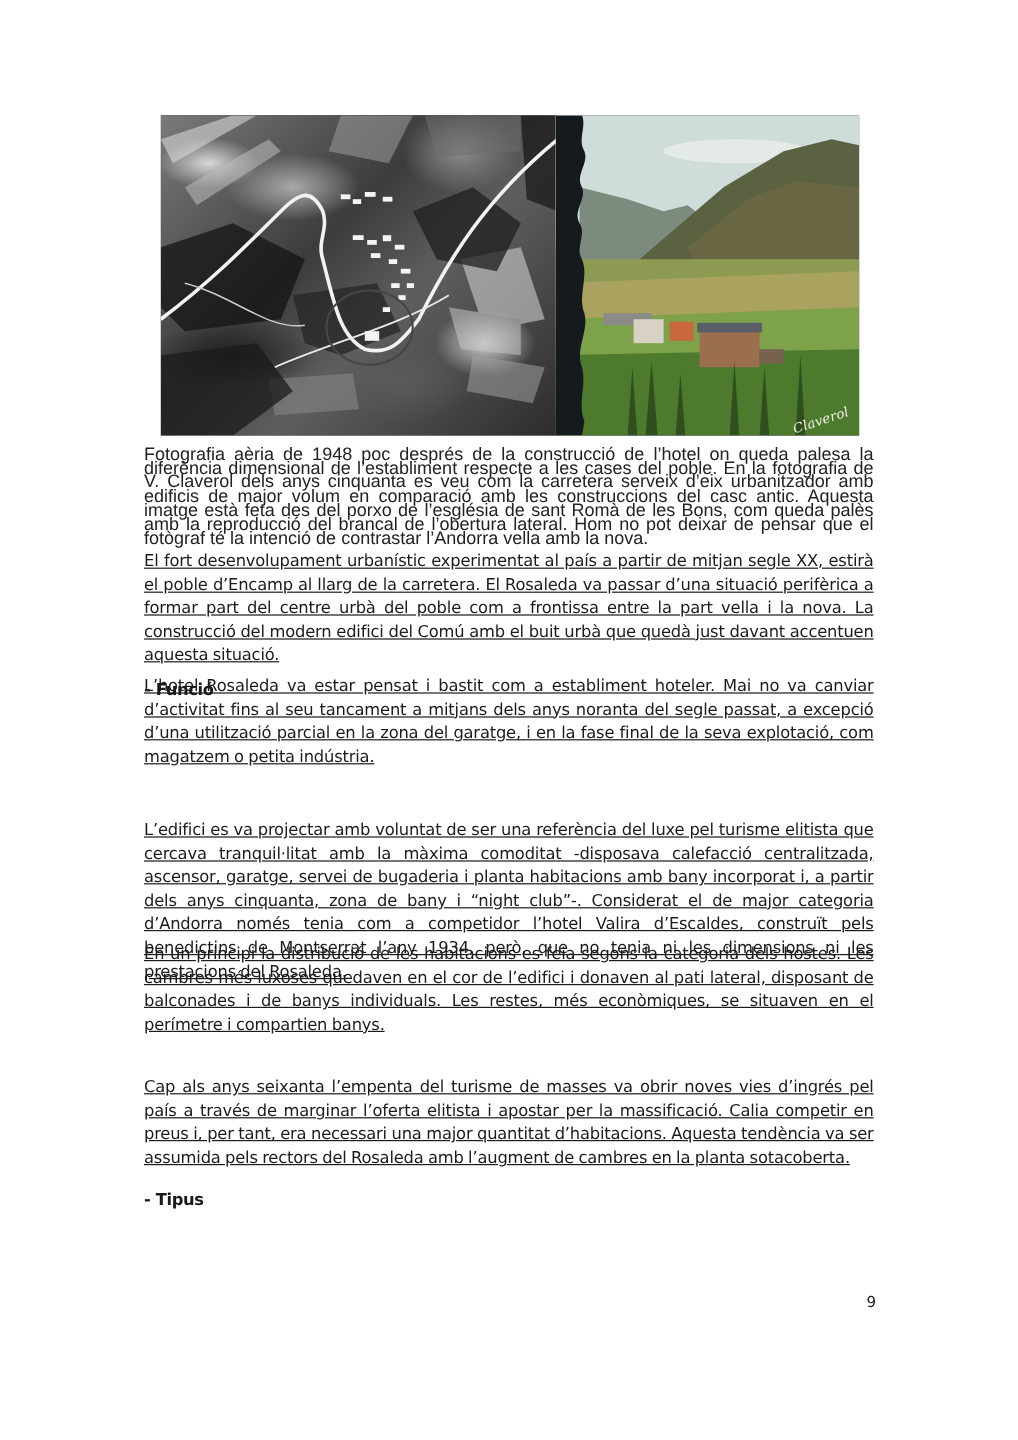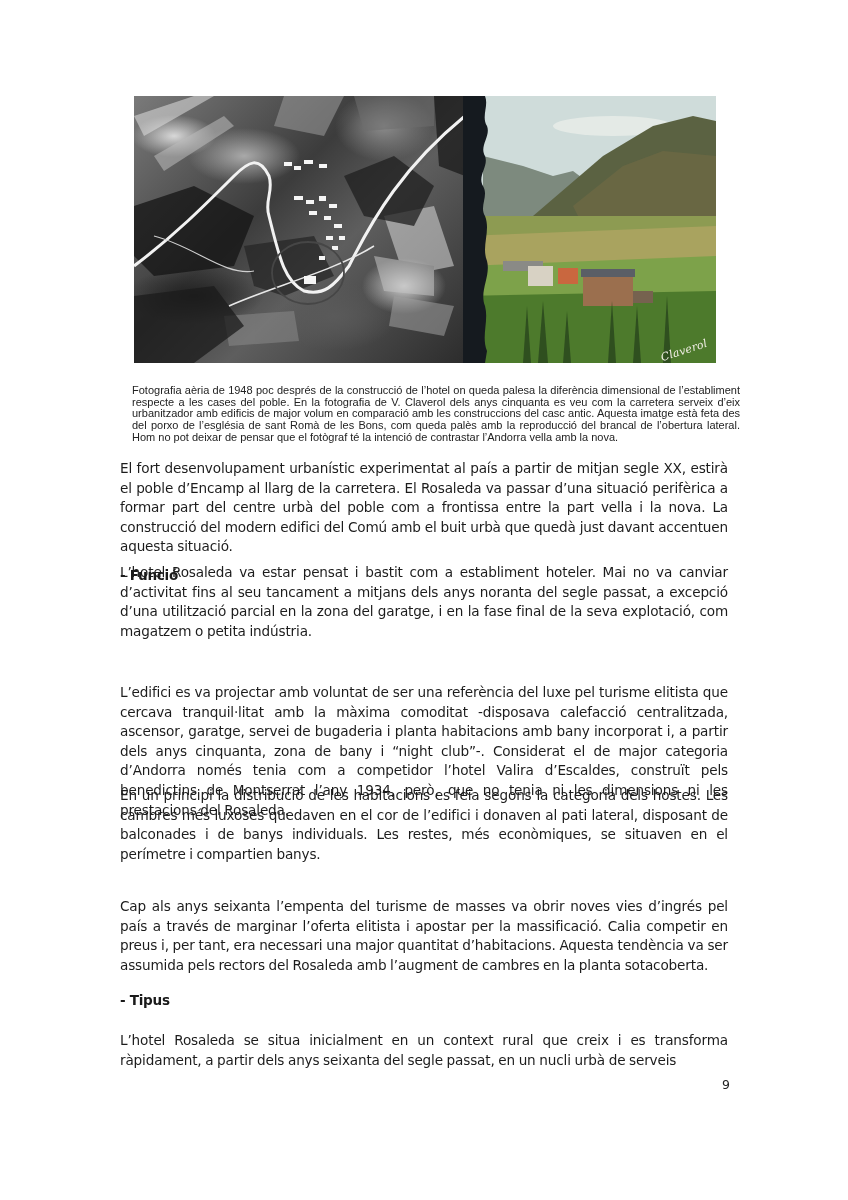--- a/index.html
+++ b/index.html
@@ -70,40 +70,41 @@
       letter-spacing: 0.2px;
     }
 
     
     .caption {
       position: absolute;
       left: 120px;
       top: 373px;
       width: 608px;
       font-family: "Liberation Sans", sans-serif;
-      font-size: 11px;
+      font-size: 15px;
       line-height: 11.7px;
       text-align: justify;
       color: #222;
-      margin: 12px;
+      margin: 0;
     }
 
     
     .body-text {
       position: absolute;
       left: 120px;
       width: 608px;
       font-family: "DejaVu Sans", sans-serif;
       font-size: 13.6px;
       line-height: 19.6px;
       text-align: justify;
       color: #1c1c1c;
       margin: 0;
       letter-spacing: -0.15px;
       word-spacing: -0.5px;
+      text-decoration: underline;
     }
     .heading {
       position: absolute;
       left: 120px;
       font-family: "DejaVu Sans", sans-serif;
       font-size: 13.6px;
       font-weight: bold;
       color: #1a1a1a;
       margin: 0;
       letter-spacing: -0.3px;
@@ -220,16 +221,15 @@
   <p class="body-text" style="top:459px;">El fort desenvolupament urbanístic experimentat al país a partir de mitjan segle XX, estirà el poble d’Encamp al llarg de la carretera. El Rosaleda va passar d’una situació perifèrica a formar part del centre urbà del poble com a frontissa entre la part vella i la nova. La construcció del modern edifici del Comú amb el buit urbà que quedà just davant accentuen aquesta situació.</p>
 
   <h3 class="heading" style="top:567px;">- Funció</h3>
 
   <p class="body-text" style="top:563px;">L’hotel Rosaleda va estar pensat i bastit com a establiment hoteler. Mai no va canviar d’activitat fins al seu tancament a mitjans dels anys noranta del segle passat, a excepció d’una utilització parcial en la zona del garatge, i en la fase final de la seva explotació, com magatzem o petita indústria.</p>
   <p class="body-text" style="top:683px;">L’edifici es va projectar amb voluntat de ser una referència del luxe pel turisme elitista que cercava tranquil·litat amb la màxima comoditat -disposava calefacció centralitzada, ascensor, garatge, servei de bugaderia i planta habitacions amb bany incorporat i, a partir dels anys cinquanta, zona de bany i “night club”-. Considerat el de major categoria d’Andorra només tenia com a competidor l’hotel Valira d’Escaldes, construït pels benedictins de Montserrat l’any 1934, però, que no tenia ni les dimensions ni les prestacions del Rosaleda.</p>
   <p class="body-text" style="top:786px;">En un principi la distribució de les habitacions es feia segons la categoria dels hostes. Les cambres més luxoses quedaven en el cor de l’edifici i donaven al pati lateral, disposant de balconades i de banys individuals. Les restes, més econòmiques, se situaven en el perímetre i compartien banys.</p>
   <p class="body-text" style="top:897px;">Cap als anys seixanta l’empenta del turisme de masses va obrir noves vies d’ingrés pel país a través de marginar l’oferta elitista i apostar per la massificació. Calia competir en preus i, per tant, era necessari una major quantitat d’habitacions. Aquesta tendència va ser assumida pels rectors del Rosaleda amb l’augment de cambres en la planta sotacoberta.</p>
 
   <h3 class="heading" style="top:992px;">- Tipus</h3>
-  <p class="body-text" style="top:1031px;">L’hotel Rosaleda se situa inicialment en un context rural que creix i es transforma ràpidament, a partir dels anys seixanta del segle passat, en un nucli urbà de serveis</p>
 
   <div class="page-number">9</div>
 </div>
 
 </body></html>

